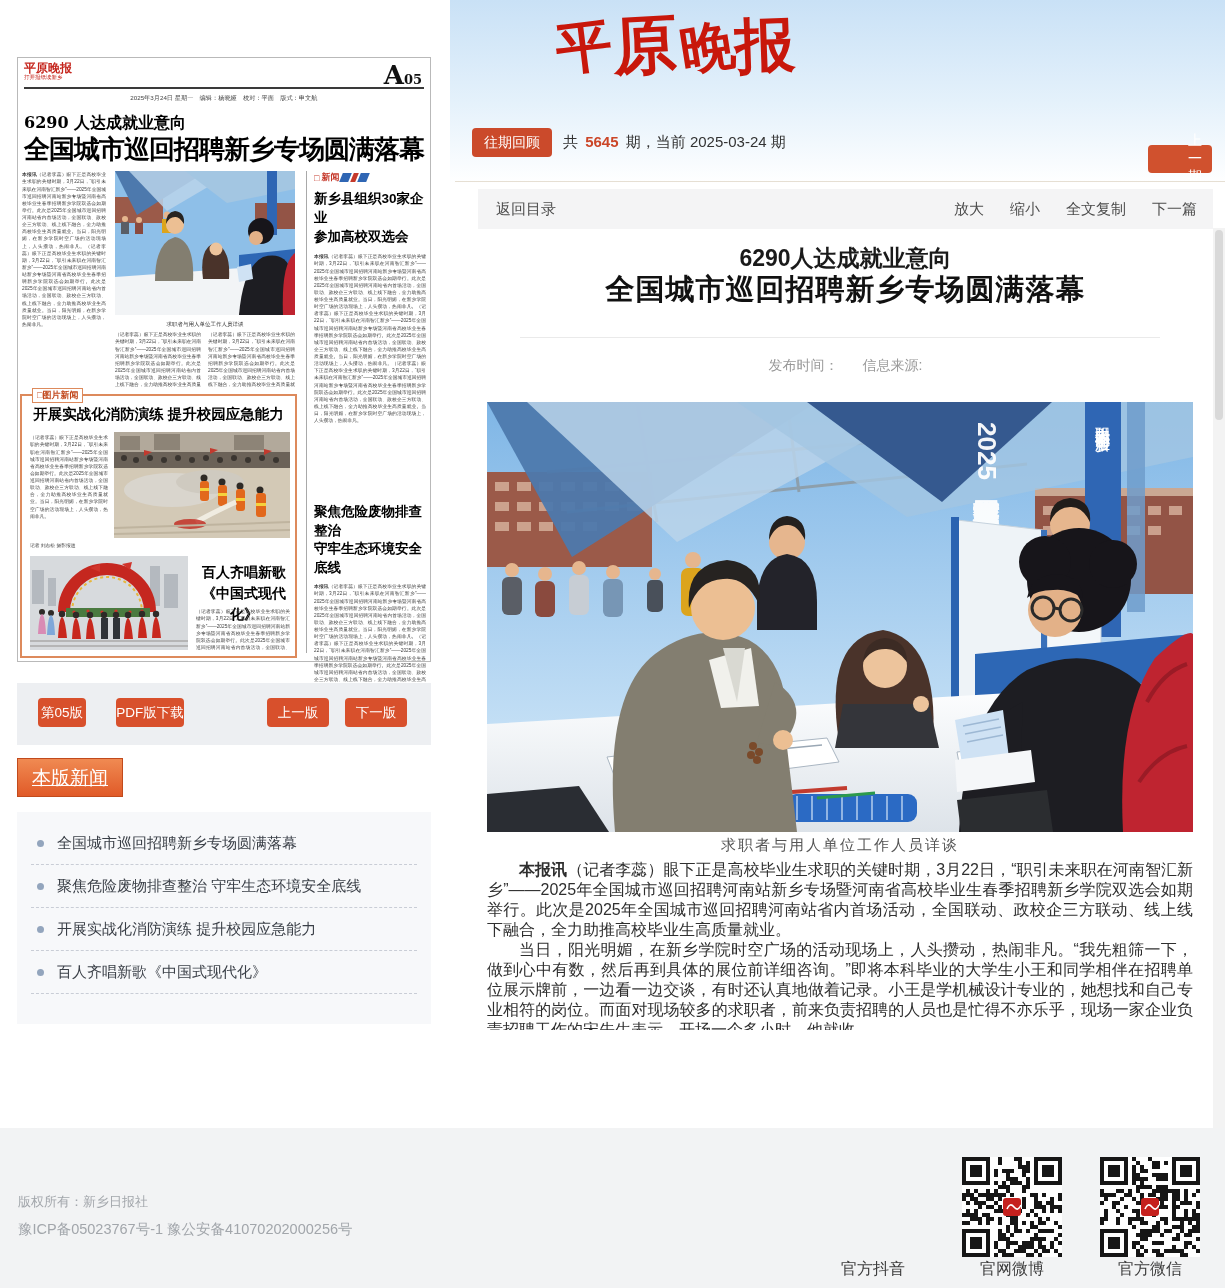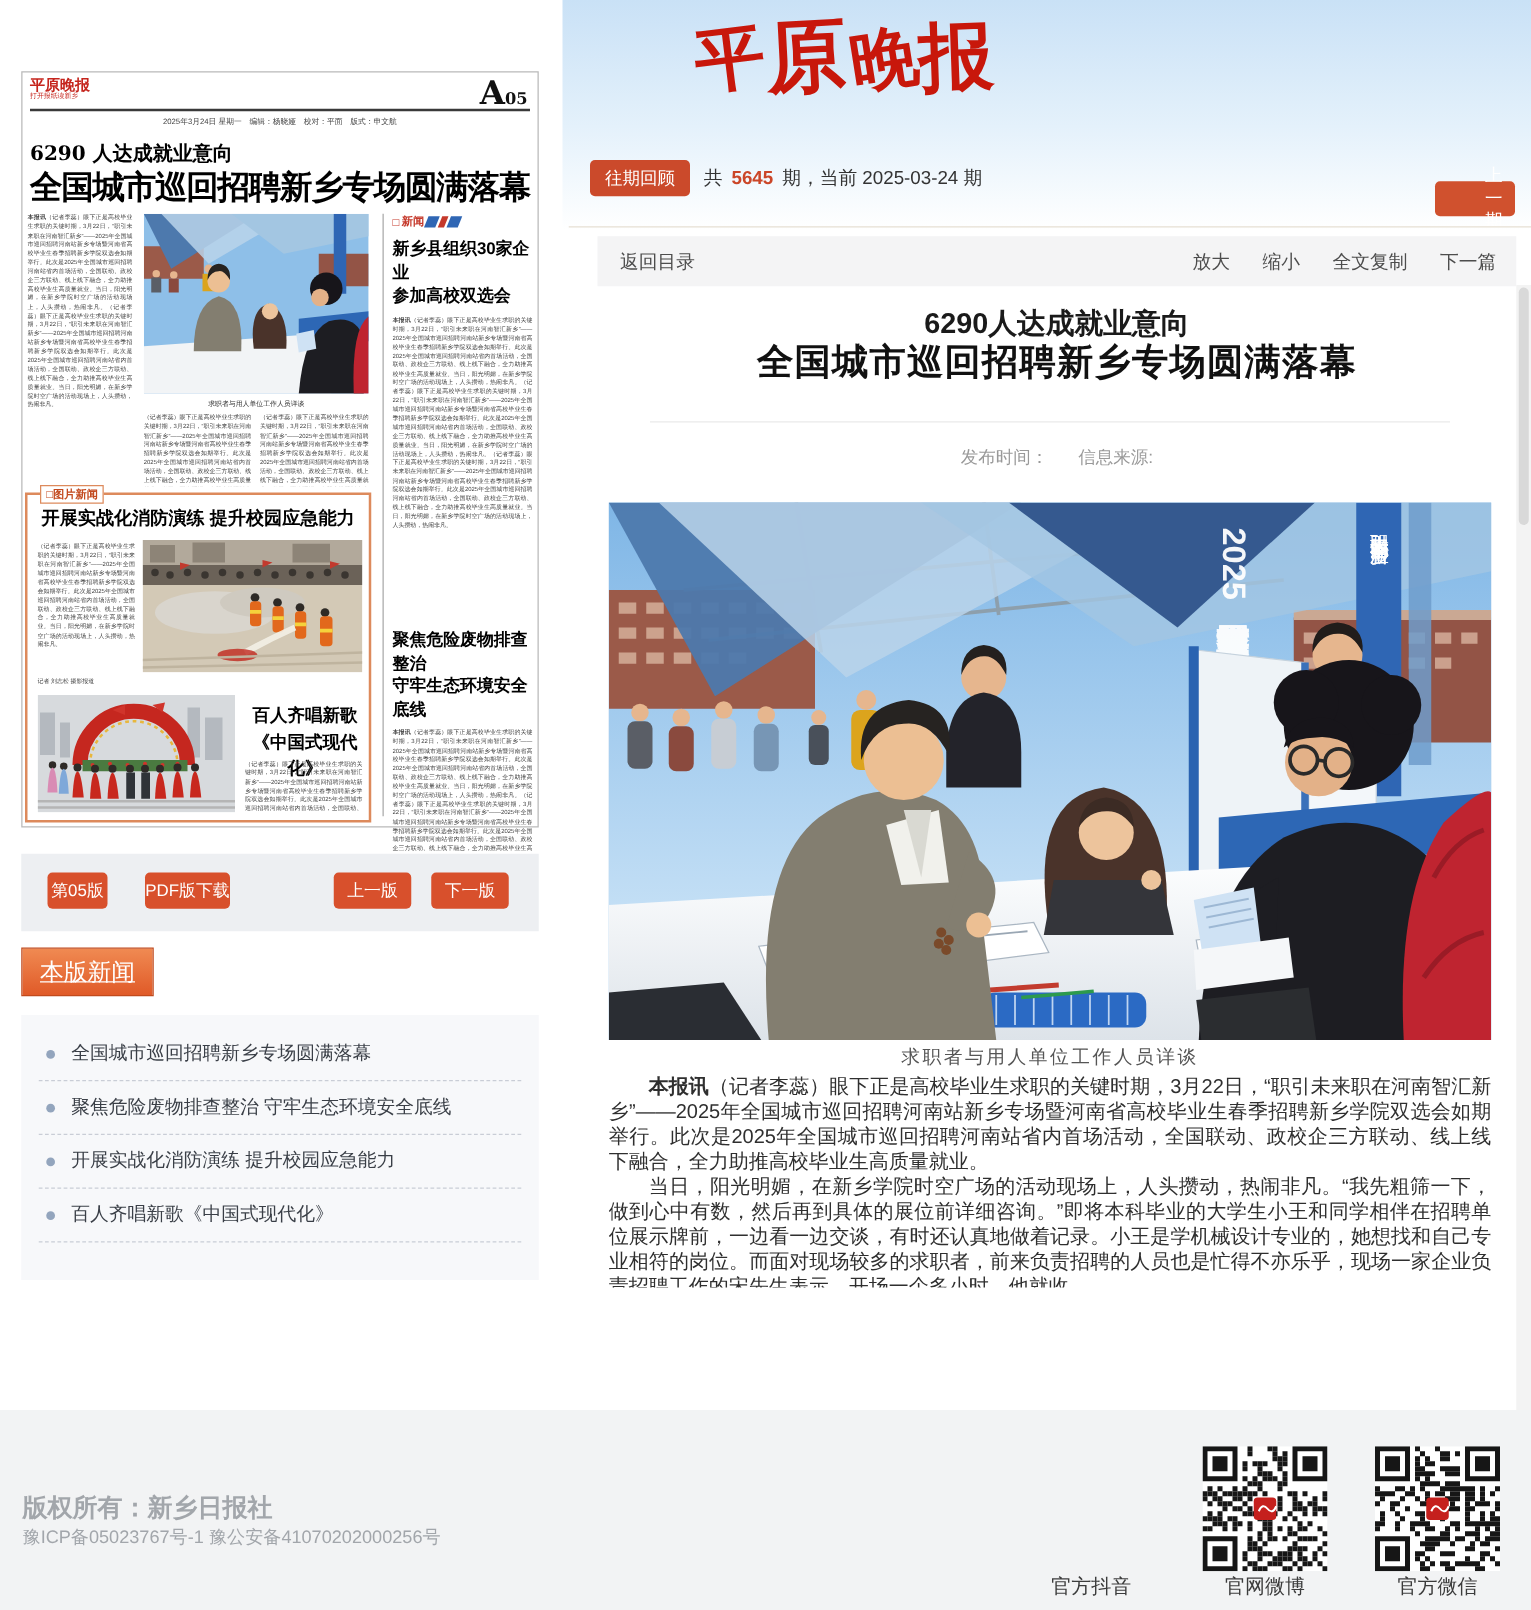--- a/index.html
+++ b/index.html
@@ -78,21 +78,21 @@
     display:flex;align-items:center;justify-content:center;cursor:pointer;}
   .tab{left:17px;top:758px;width:104px;height:37px;background:linear-gradient(180deg,#f08a52,#e05a28);
     border:1px solid #c14a1c;border-radius:0;color:#fff;font-size:19px;display:flex;align-items:center;justify-content:center;text-decoration:underline;}
   .news-list{left:17px;top:812px;width:414px;height:212px;background:#f7f8fa;box-sizing:border-box;padding:10px 14px 0 14px;}
   .news-item{position:relative;height:42px;line-height:42px;padding-left:26px;font-size:15px;color:#3a3f47;
     border-bottom:1px dashed #c9cdd6;cursor:pointer;white-space:nowrap;overflow:hidden;}
   .news-item .dot{position:absolute;left:6px;top:18px;width:7px;height:7px;border-radius:50%;background:#93a5bd;}
 
   
   .footer{left:0;top:1128px;width:1225px;height:160px;background:#f2f3f4;}
-  .copyright{left:18px;top:1193px;font-size:20px;color:#a2a6ab;font-weight:bold;}
+  .copyright{left:18px;top:1193px;font-size:13px;color:#a2a6ab;}
   .icp{left:18px;top:1220px;font-size:14.5px;color:#a2a6ab;}
   .qr{width:100px;height:100px;top:1157px;}
   .qr-label{top:1259px;width:100px;text-align:center;font-size:16px;color:#3c3c3c;}
 </style>
 </head>
 <body>
 
 <div class="canvas">
 
   <div class="abs masthead-bg"></div>

